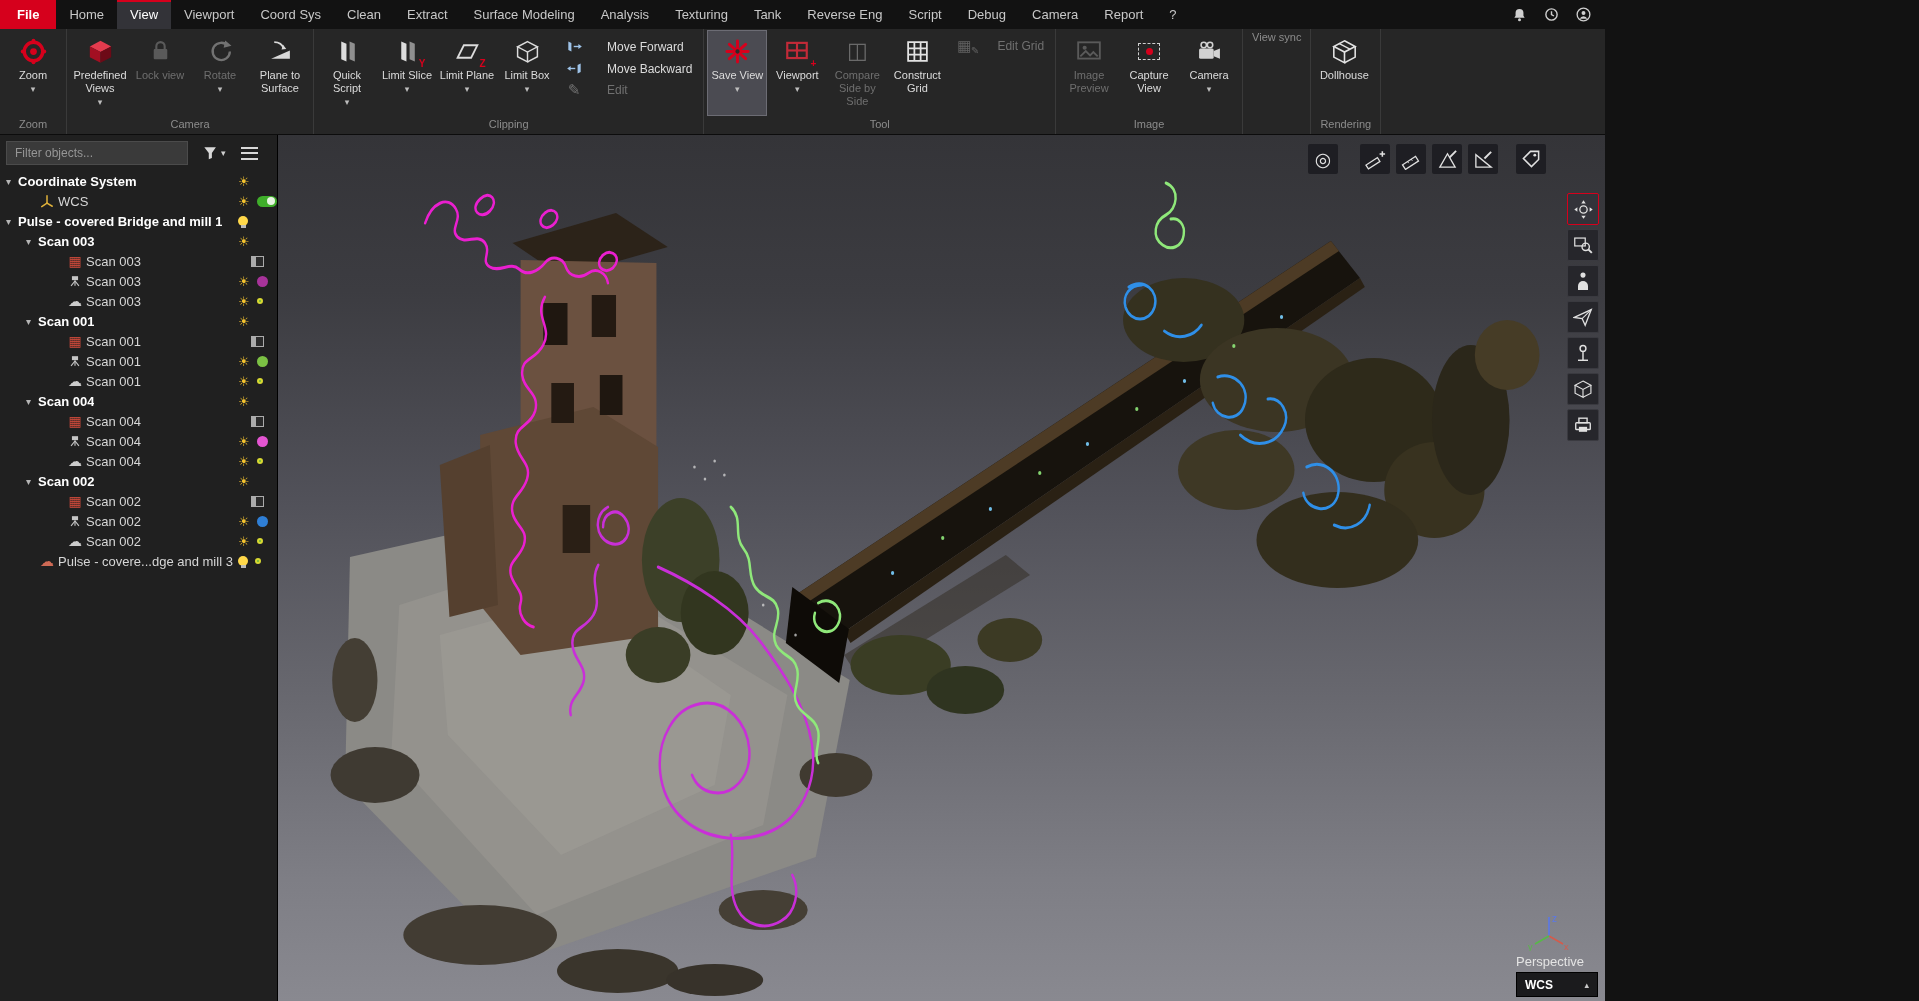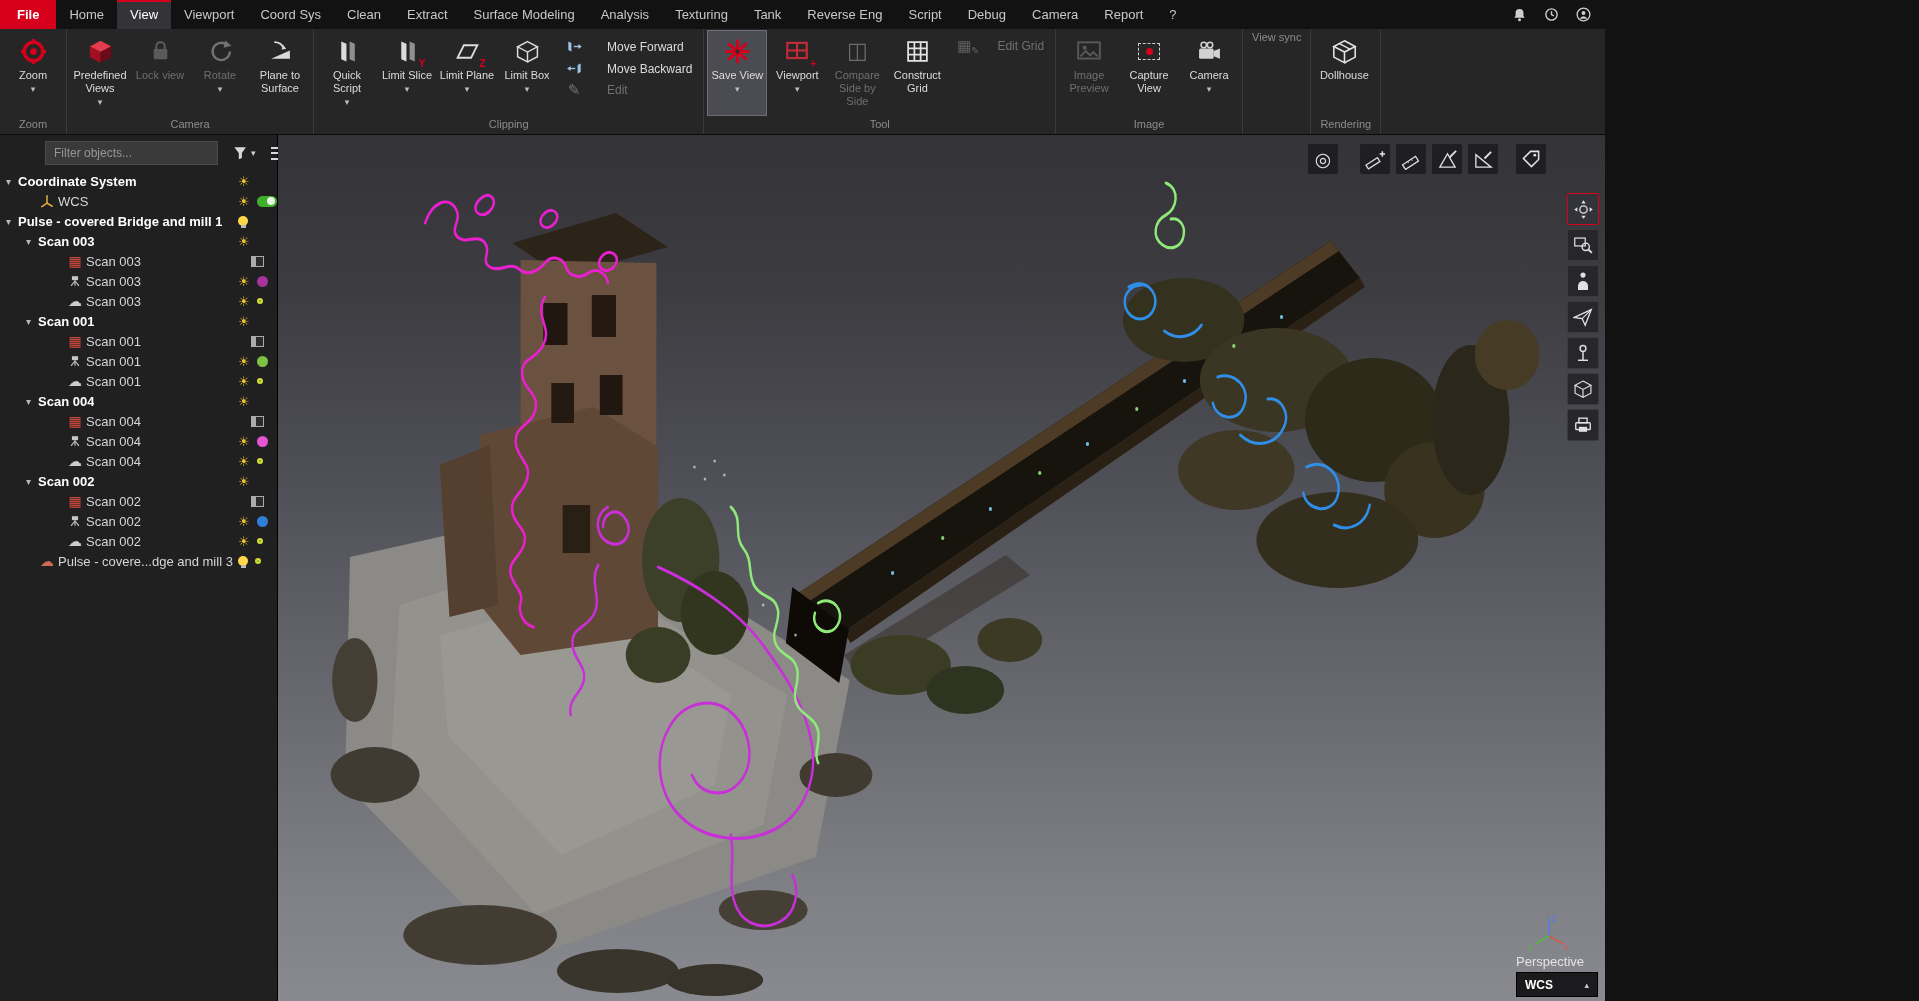--- a/index.html
+++ b/index.html
@@ -36,21 +36,21 @@
   .rb-small.disabled .icon{opacity:.5;filter:grayscale(1);}
   .syncrow{display:flex;gap:18px;padding:36px 12px 0;}
   .sync{color:#7d7d7d;font-size:12.5px;white-space:nowrap;}
   .icon{display:inline-flex;align-items:center;justify-content:center;position:relative;line-height:1;}
   .icon .ov{position:absolute;right:-6px;bottom:-3px;font-size:10px;font-weight:bold;color:#d6001c;}
   .icon .ov.ovg{color:#9a9a9a;}
 
   
   .sidepanel{position:absolute;left:0;top:135px;width:278px;bottom:0;background:#202020;border-right:1px solid #000;}
   .filterrow{display:flex;align-items:center;gap:15px;padding:6px 6px 4px;}
-  .filterbox{width:182px;height:24px;background:#3a3a3a;border:1px solid #4b4b4b;color:#cfcfcf;font-size:12px;padding:0 8px;outline:none;font-family:inherit;margin-left:39px;}
+  .filterbox{width:182px;height:24px;background:#3a3a3a;border:1px solid #4b4b4b;color:#cfcfcf;font-size:12px;padding:0 8px;outline:none;font-family:inherit;}
   .filterbox::placeholder{color:#969696;}
   .fbtn{display:flex;align-items:center;gap:2px;}
   .fcaret{color:#cfcfcf;font-size:9px;}
   .i-menu{width:17px;height:13px;background:
     linear-gradient(#d8d8d8,#d8d8d8) 0 0/17px 2px no-repeat,
     linear-gradient(#d8d8d8,#d8d8d8) 0 5.5px/17px 2px no-repeat,
     linear-gradient(#d8d8d8,#d8d8d8) 0 11px/17px 2px no-repeat;}
   .tree{padding-top:2px;font-size:13px;color:#d6d6d6;}
   .trow{height:20px;display:flex;align-items:center;position:relative;padding-right:4px;}
   .trow .chev{width:12px;color:#b5b5b5;font-size:10px;flex:none;}

